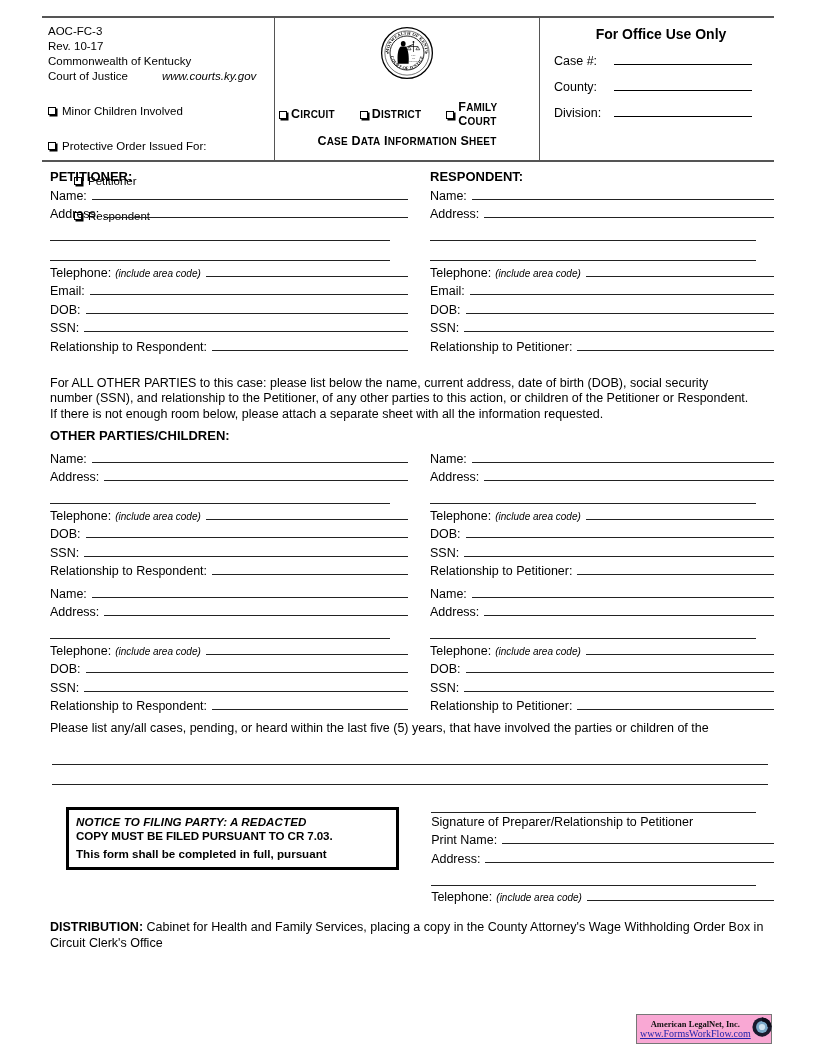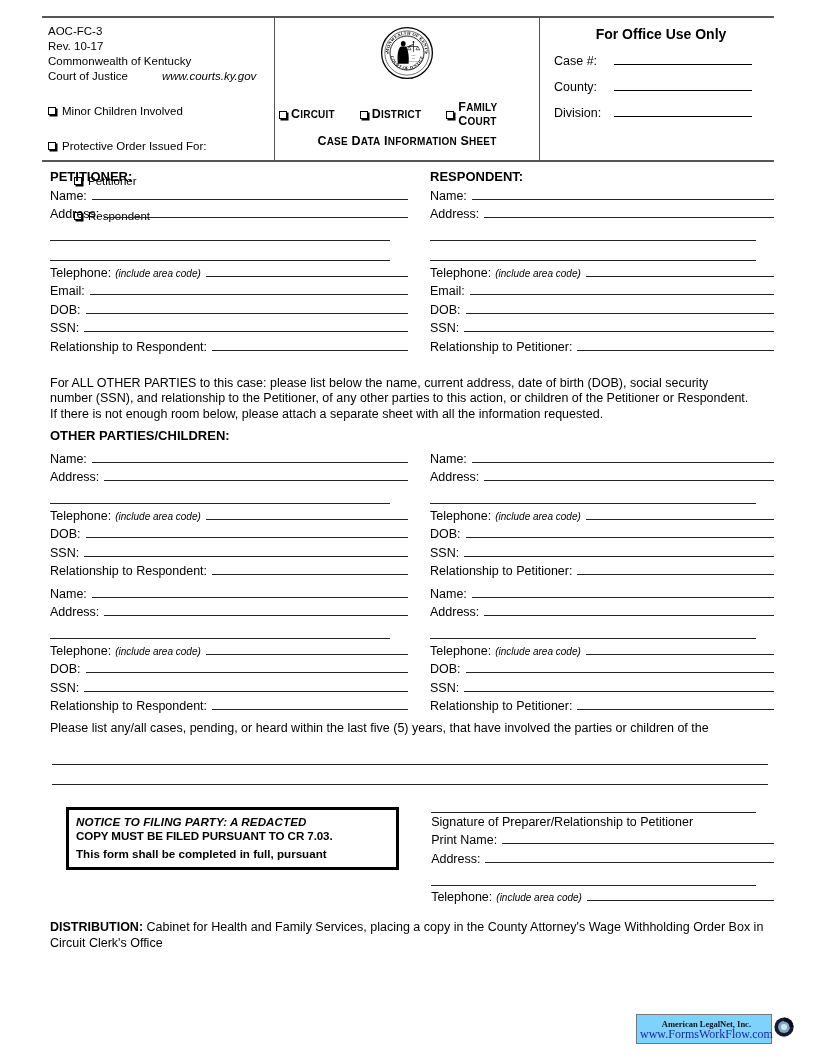--- a/index.html
+++ b/index.html
@@ -87,26 +87,26 @@
   .sig-top { height: 14px; border-bottom: 1px solid #222; margin: 0 18px 0 0; }
   .sig-cap { font-size: 12.5px; margin-top: 2px; }
 
   
   .distrib { font-size: 12.5px; line-height: 15.6px; margin-top: 16px; padding-left: 8px; }
   .distrib b { font-weight: bold; }
 
   .legalnet {
     position: absolute; right: 44px; bottom: 12px;
     width: 136px; height: 30px;
-    border: 1px solid #777; background: #7dd3fc;
+    border: 1px solid #777; background: #f9a8d4;
     display: flex; align-items: center; padding: 0 3px;
   }
   .legalnet .txt { flex: 1; text-align: center; line-height: 10px; }
   .legalnet .ln1 { font-family: "Liberation Serif", serif; font-size: 8.5px; font-weight: bold; color: #111; }
-  .legalnet .ln2 { font-family: "Liberation Serif", serif; font-size: 12px; color: #2222aa; }
+  .legalnet .ln2 { font-family: "Liberation Serif", serif; font-size: 10px; color: #2222aa; text-decoration: underline; }
 </style>
 </head>
 <body>
 
 <div class="page">
 
   <div class="header">
 
     <div class="hdr-left">
       <div>AOC-FC-3</div>

